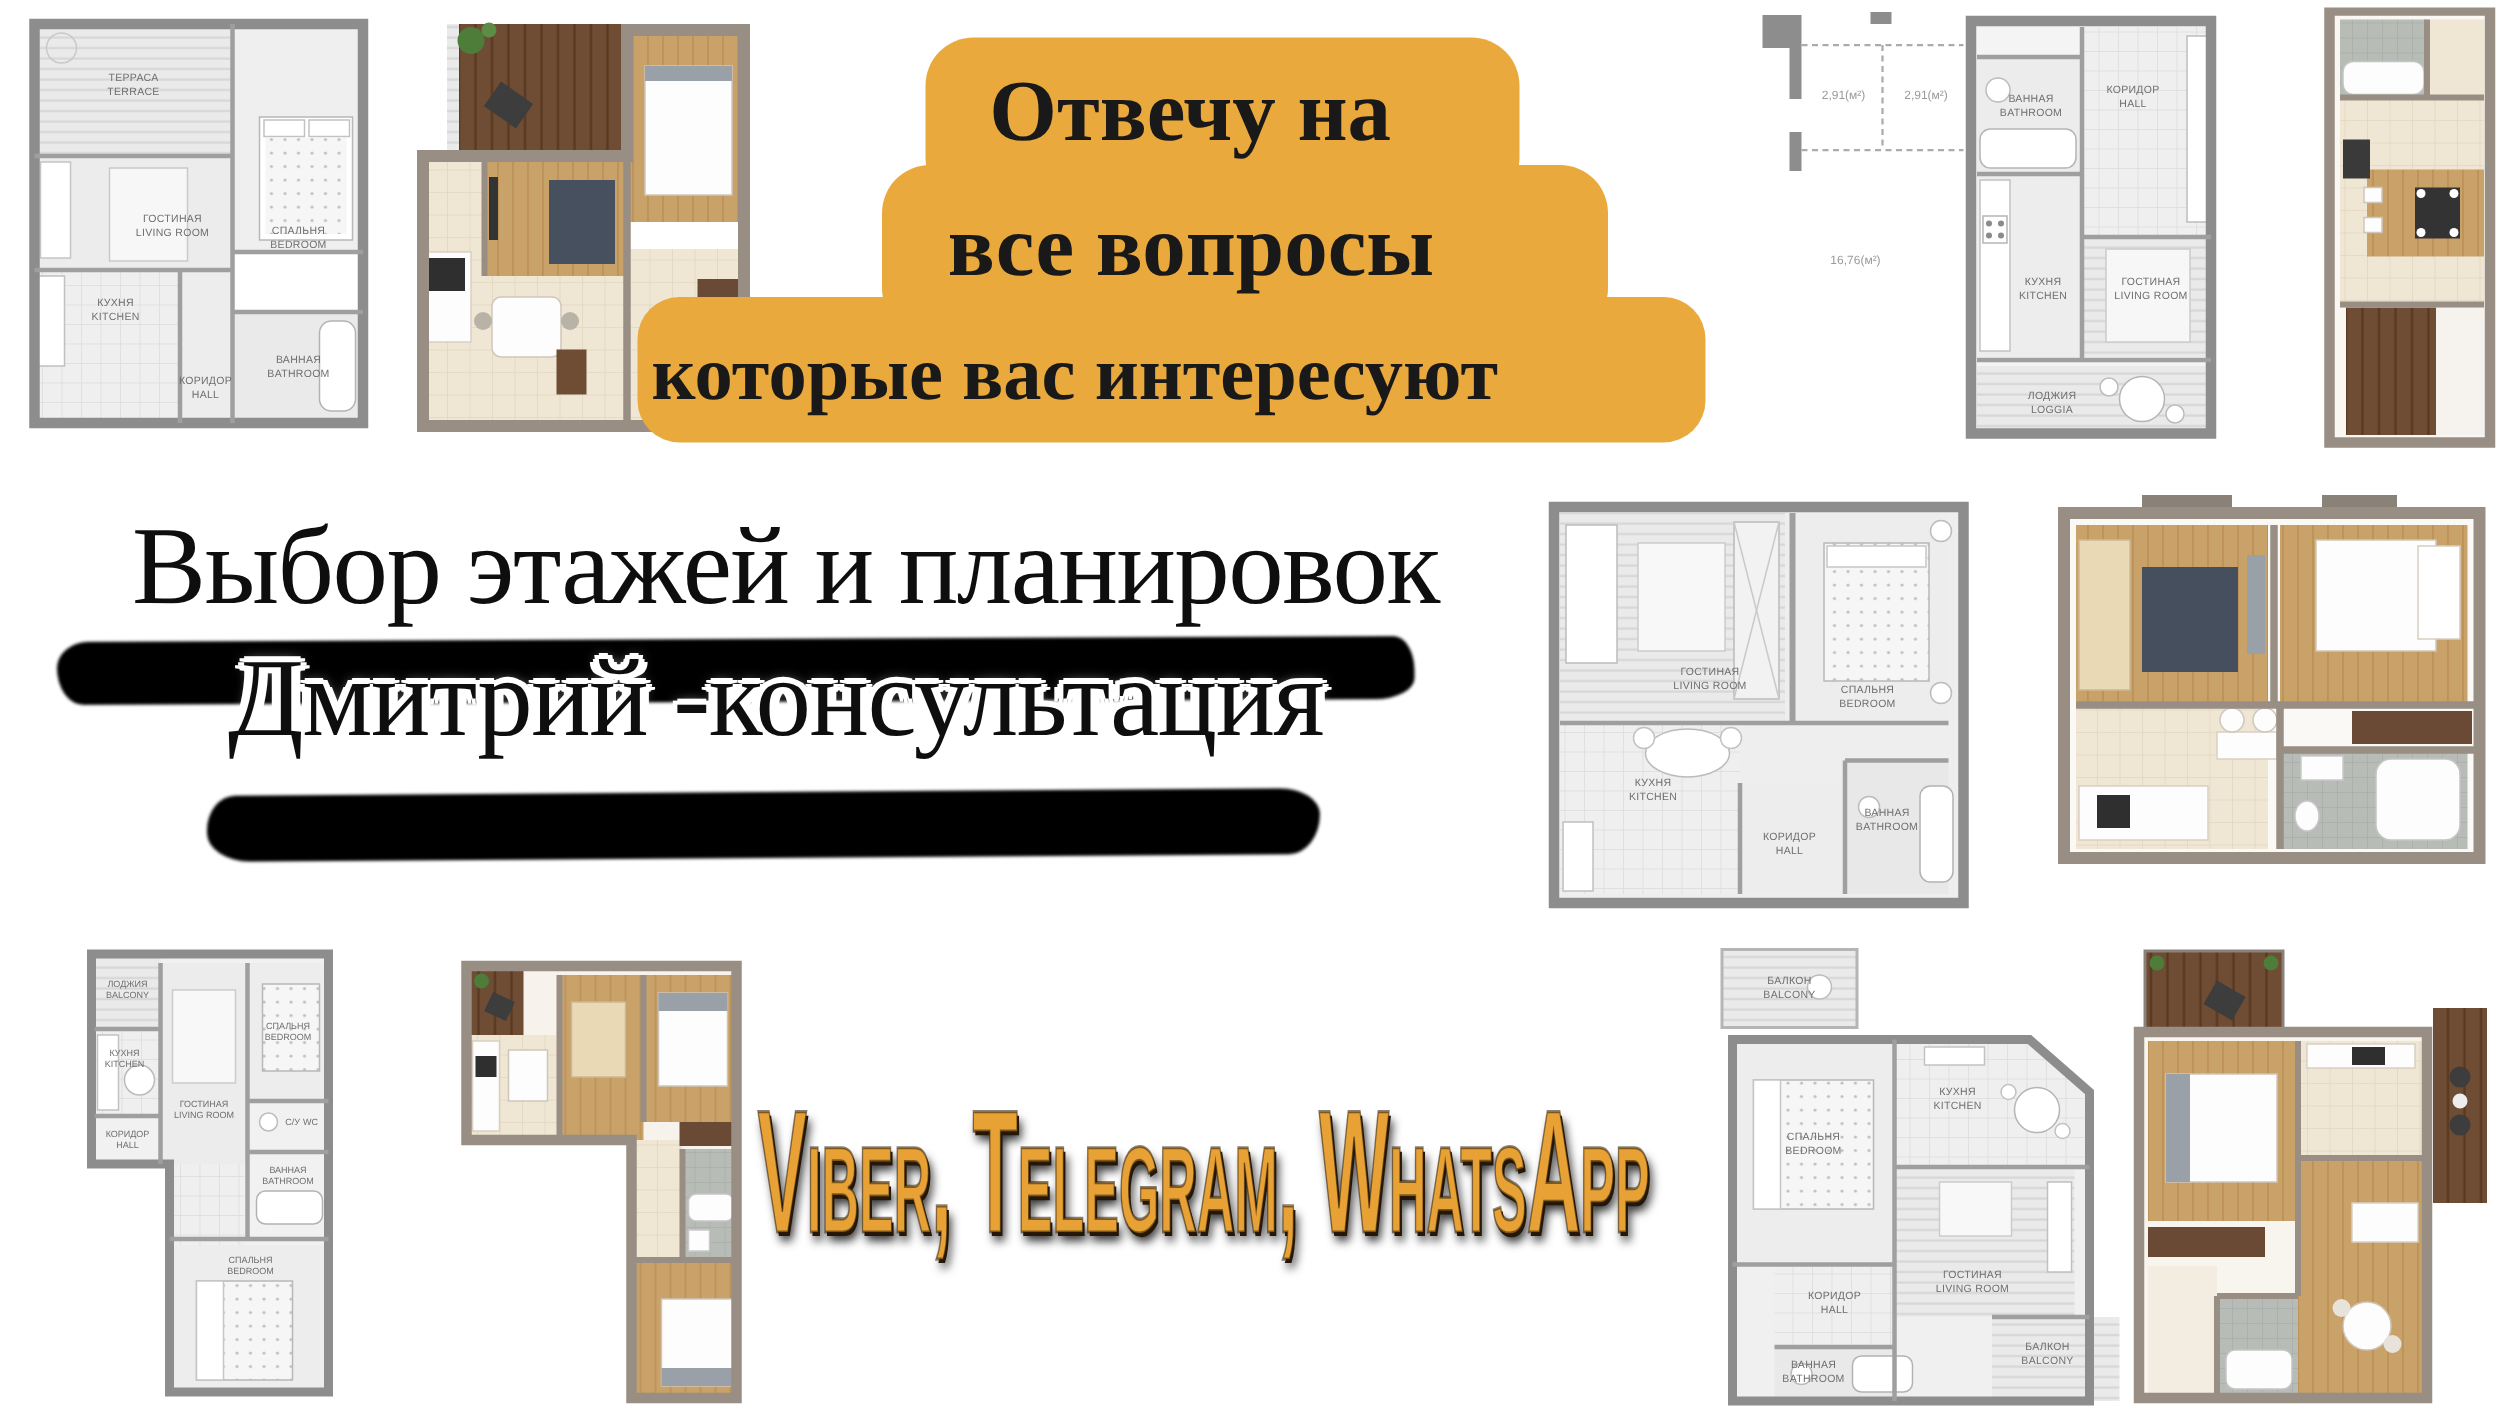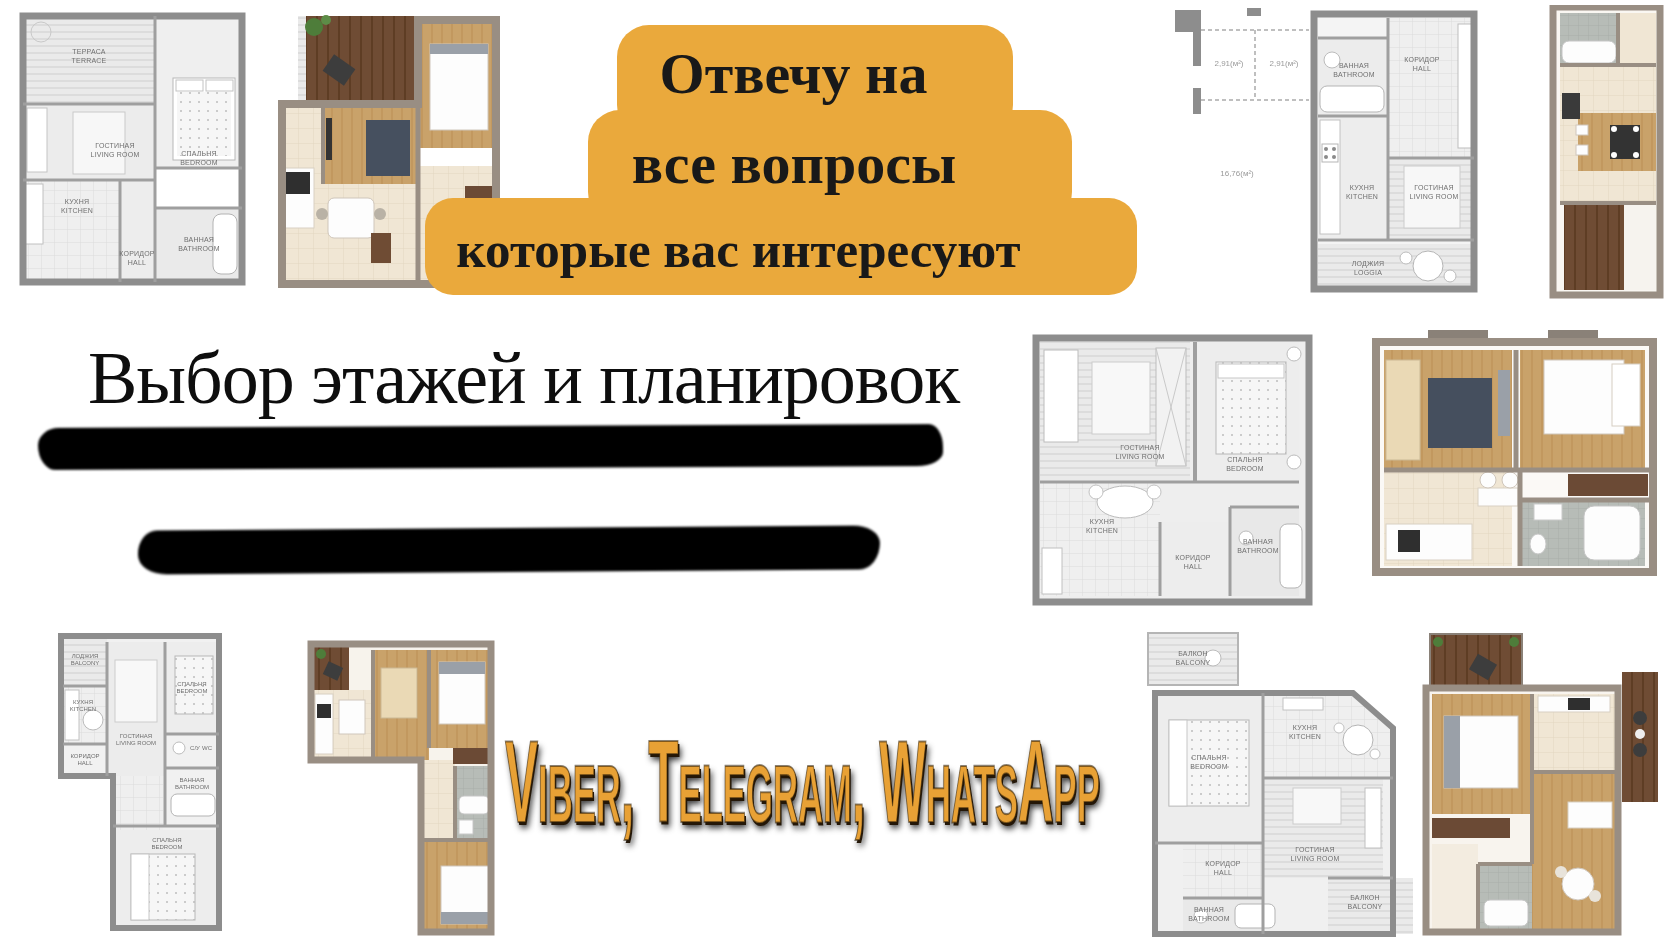--- a/index.html
+++ b/index.html
@@ -15,21 +15,21 @@
 
   
   .badge-tier{position:absolute;background:#EAA93C;z-index:5;}
   #tier1{left:617px;top:25px;width:396px;height:112px;border-radius:32px;}
   #tier2{left:588px;top:110px;width:484px;height:114px;border-radius:32px;}
   #tier3{left:425px;top:198px;width:712px;height:97px;border-radius:28px;}
   .badge-line{position:absolute;z-index:6;color:#191919;font-weight:700;text-align:center;
               font-family:"Liberation Serif",serif;}
   #bline1{left:617px;top:40px;width:353px;font-size:58px;}
   #bline2{left:588px;top:130px;width:412px;font-size:58px;}
-  #bline3{left:425px;top:221px;width:627px;font-size:51px;}
+  #bline3{left:403px;top:221px;width:627px;font-size:51px;}
 
   
   .hline{position:absolute;z-index:7;color:#0e0e0e;font-family:"Liberation Serif",serif;
          white-space:nowrap;letter-spacing:-1px;margin-left:44px;}
   #hl1{left:44px;top:336px;font-size:74px;}
   #hl2{left:108px;top:424px;font-size:74px;
        text-shadow:-4px 0 0 #fff,4px 0 0 #fff,0 -4px 0 #fff,0 4px 0 #fff,
                    -3px -3px 0 #fff,3px -3px 0 #fff,-3px 3px 0 #fff,3px 3px 0 #fff,
                    -6px 2px 0 #fff,6px 2px 0 #fff,0 0 9px #fff;}
   .shadow-band{position:absolute;background:#000;z-index:5;filter:blur(1.2px);}
@@ -535,16 +535,17 @@
   <div class="badge-tier" id="tier1"></div>
   <div class="badge-tier" id="tier2"></div>
   <div class="badge-tier" id="tier3"></div>
   <div class="badge-line" id="bline1">Отвечу на</div>
   <div class="badge-line" id="bline2">все вопросы</div>
   <div class="badge-line" id="bline3">которые вас интересуют</div>
 
   <div class="shadow-band" id="band1"></div>
   <div class="shadow-band" id="band2"></div>
   <div class="hline" id="hl1">Выбор этажей и планировок</div>
+  <div class="hline" id="hl2">Дмитрий -консультация</div>
 
   <div id="contact">Viber, Telegram, WhatsApp</div>
 
 </div>
 
 </body></html>

